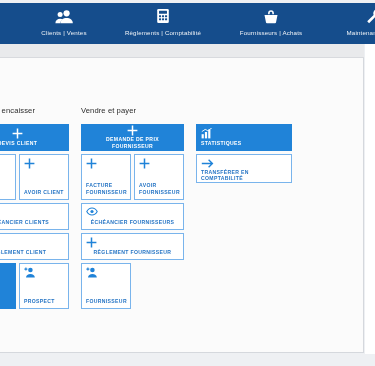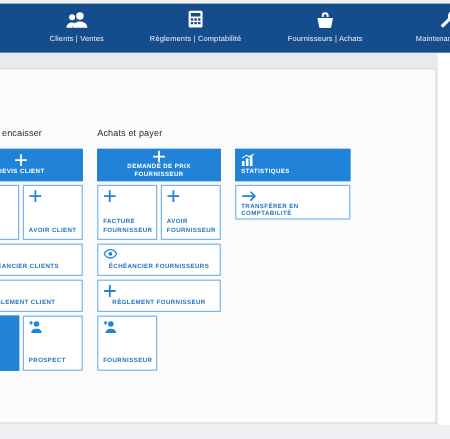--- a/index.html
+++ b/index.html
@@ -247,21 +247,21 @@
                   <path d="M2 10.6c0-2.4 2-3.6 4.4-3.6s4.4 1.2 4.4 3.6z"></path>
                 <path d="M0.4 2.1h3M1.9 0.6v3" stroke="currentColor" stroke-width="1.1"></path>
               </svg>
             </span>
             <span class="t-label">PROSPECT</span>
           </div>
         </div>
       </div>
 
       <div class="column c2">
-        <div class="col-title">Achats et payer</div>
+        <div class="col-title">Vendre et payer</div>
 
         <div class="tile-row">
           <div class="tile filled wide center-lab">
             <span class="t-icon">
               <svg width="11" height="11" viewBox="0 0 11 11">
                   <path d="M5.5 0.6v9.8M0.6 5.5h9.8" stroke="currentColor" stroke-width="1.5"></path>
                 </svg>
             </span>
             <span class="t-label">DEMANDE DE PRIX FOURNISSEUR</span>
           </div>

